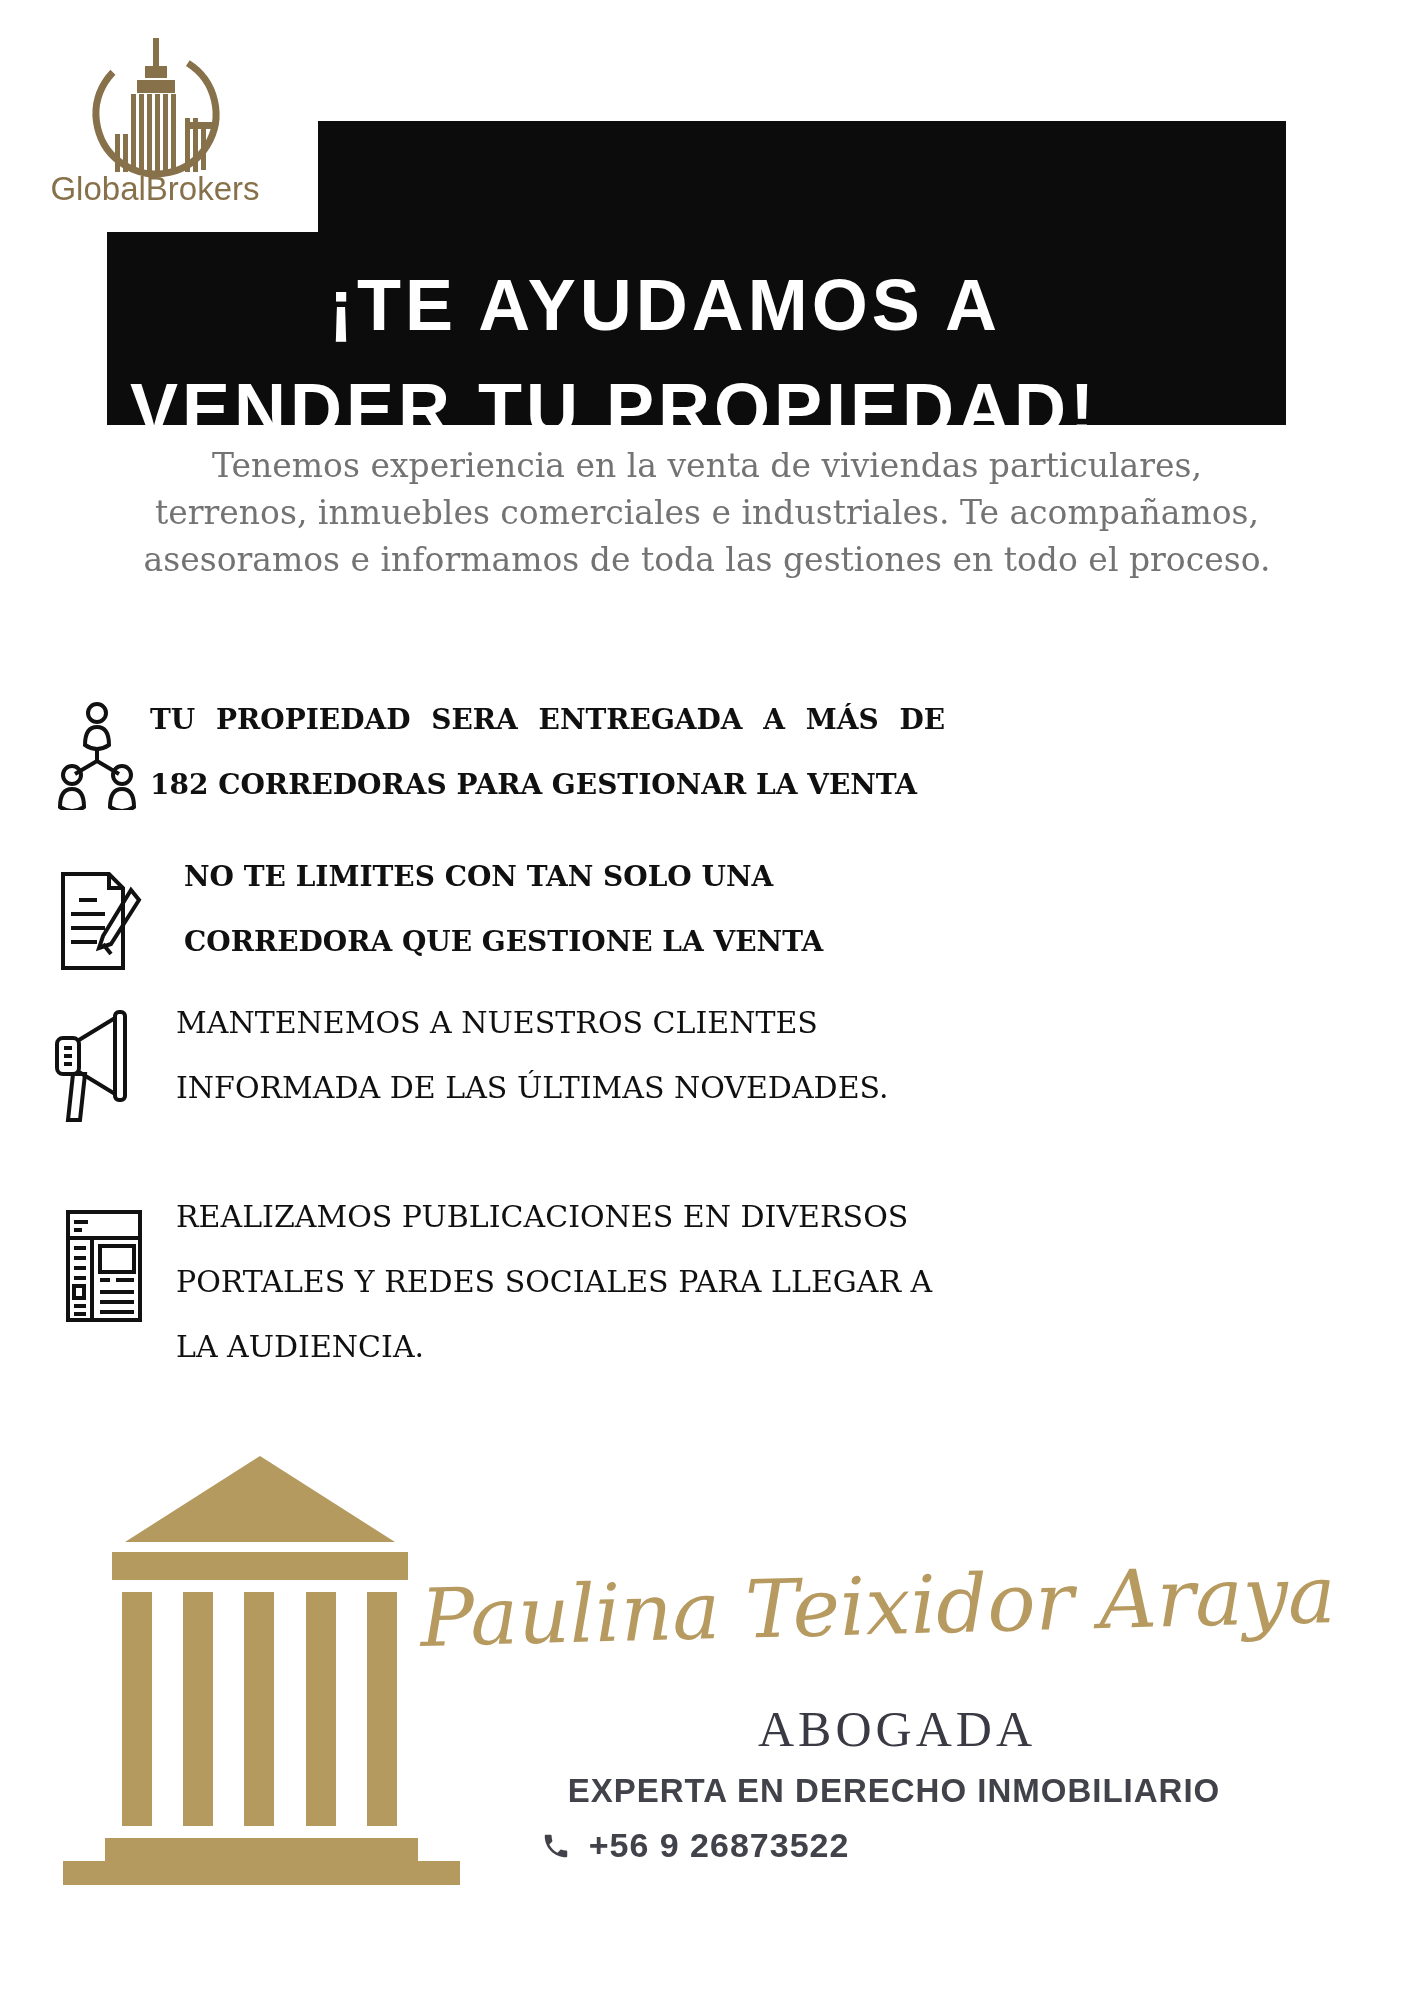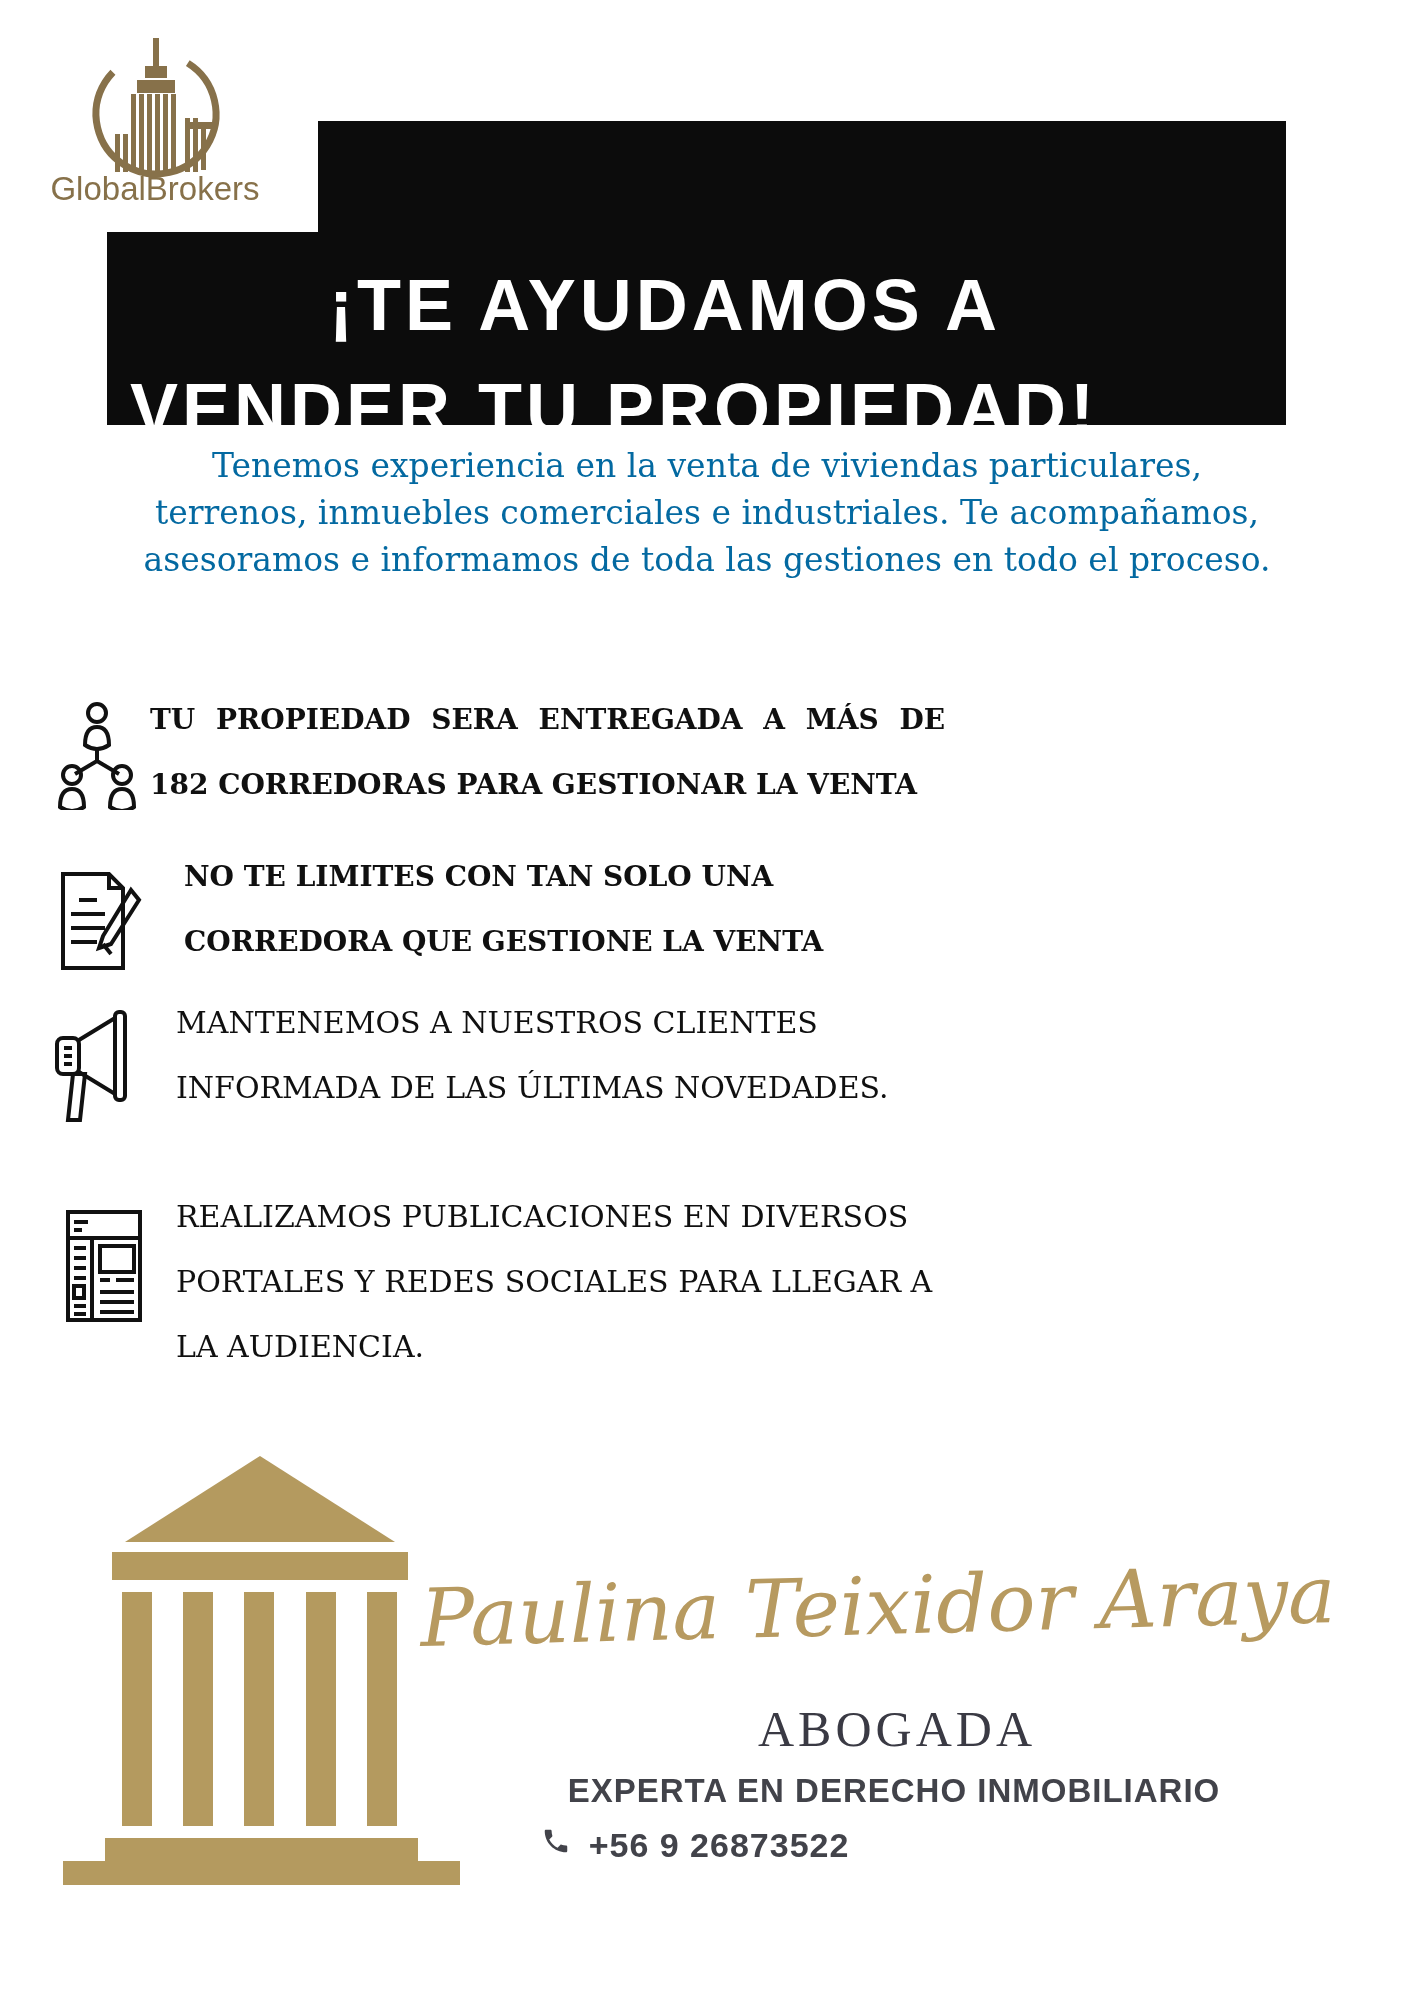--- a/index.html
+++ b/index.html
@@ -22,21 +22,21 @@
     position:absolute;left:0;top:0;width:318px;height:232px;background:#ffffff;z-index:2;
   }
   .logo-mark{position:absolute;left:68px;top:34px;}
   .logo-text{
     position:absolute;left:14px;top:170px;width:282px;text-align:center;
     font-size:33px;font-weight:normal;color:#87714a;letter-spacing:0px;
   }
   
   .intro{
     position:absolute;left:107px;top:442px;width:1200px;text-align:center;
-    font-family:"DejaVu Serif",serif;font-size:33px;line-height:47px;color:#0369a1;
+    font-family:"DejaVu Serif",serif;font-size:33px;line-height:47px;color:#737373;
   }
   
   .benefit{position:absolute;left:0;top:0;width:1100px;}
   .benefit .icon{position:absolute;}
   .benefit .txt{
     position:absolute;font-family:"DejaVu Serif",serif;color:#101010;
     font-size:30px;line-height:65px;white-space:nowrap;
   }
   .benefit.bold .txt{font-weight:bold;font-size:28px;}
   .b1{top:695px;} .b1 .icon{left:55px;top:5px;} .b1 .txt{left:150px;top:-8px;}
@@ -54,21 +54,21 @@
   .role{
     position:absolute;left:597px;top:1700px;width:600px;text-align:center;
     font-family:"Liberation Serif",serif;font-size:50px;color:#3a3a44;letter-spacing:4px;
   }
   .specialty{
     position:absolute;left:494px;top:1772px;width:800px;text-align:center;
     font-size:33px;font-weight:bold;color:#42434a;letter-spacing:1px;
   }
   .phone-row{
     position:absolute;left:395px;top:1826px;width:600px;display:flex;
-    align-items:flex-start;justify-content:center;gap:18px;
+    align-items:flex-end;justify-content:center;gap:18px;
   }
   .phone-number{font-size:34px;font-weight:bold;color:#42434a;letter-spacing:1px;}
 </style>
 </head>
 <body>
 
 <div class="page">
 
   <div class="banner">
     <div class="banner-line banner-line1">¡TE AYUDAMOS A</div>

